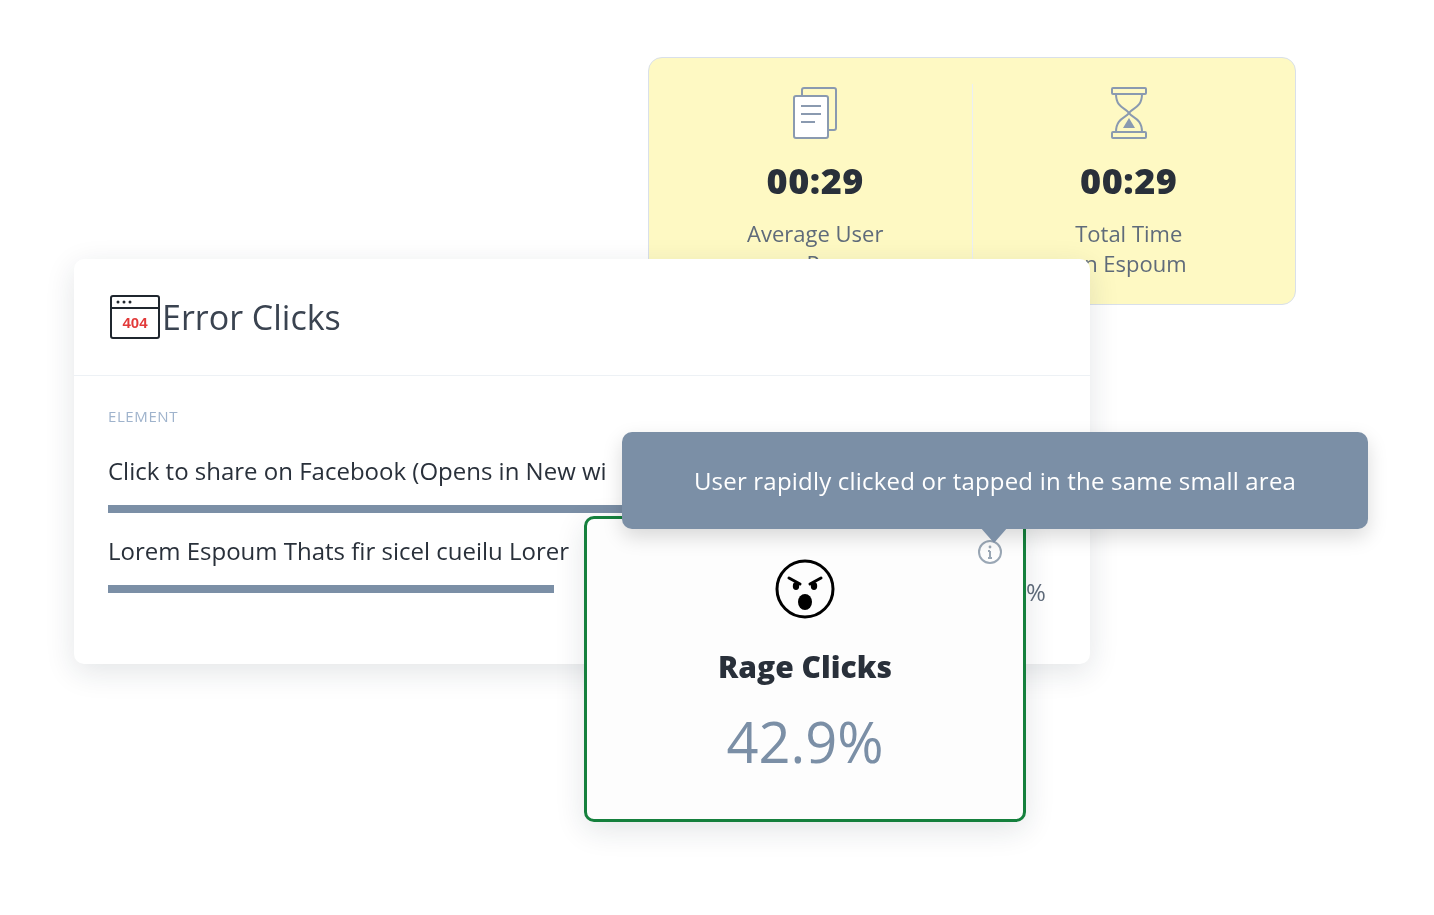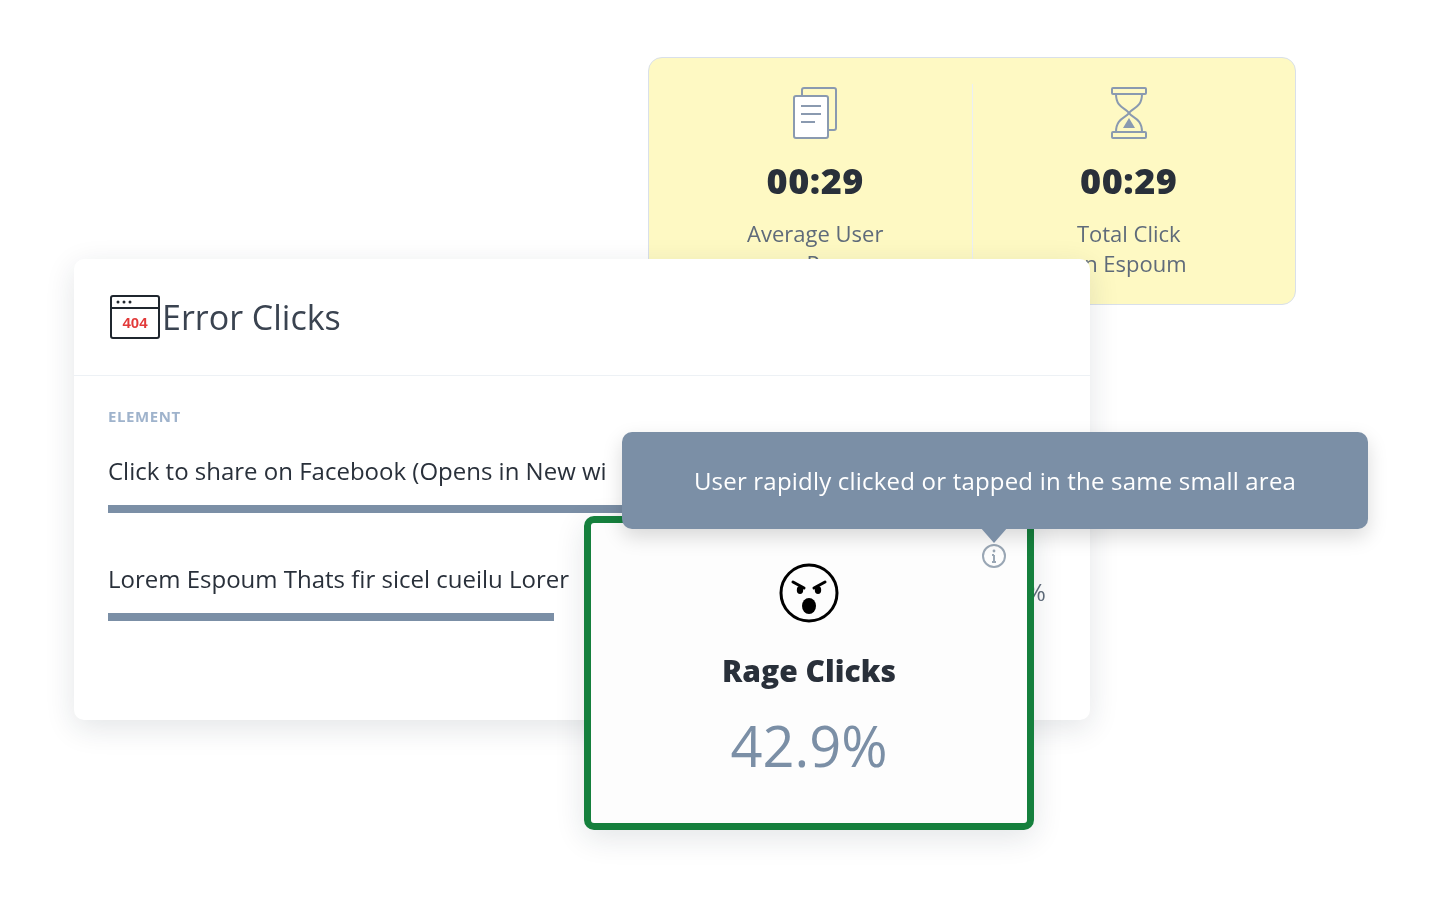--- a/index.html
+++ b/index.html
@@ -30,31 +30,31 @@
   
   .error-panel{
     position:absolute;left:74px;top:259px;width:1016px;border-radius:10px;
     box-shadow:var(--shadow);background:#fff;overflow:hidden;
   }
   .panel-header{display:flex;align-items:center;padding:32px 34px;}
   .panel-title{font-size:34px;font-weight:400;color:#3a4350;}
   .err404-icon svg{display:block;}
   .panel-divider{height:1px;background:#edf1f5;}
   .panel-body{padding:30px 34px 50px;}
-  .col-label{color:#9fb3cc;letter-spacing:.6px;font-size:15px;margin-bottom:28px;font-weight:bold;}
-  .row{display:flex;flex-direction:column;gap:18px;margin-bottom:49px;}
+  .col-label{color:#9fb3cc;letter-spacing:.6px;font-size:15px;margin-bottom:28px;}
+  .row{display:flex;flex-direction:column;gap:18px;margin-bottom:21px;}
   .row-top{display:flex;align-items:center;justify-content:space-between;gap:18px;font-size:24px;}
   .row-name{flex:1;white-space:nowrap;overflow:hidden;text-overflow:clip;}
   .bar-track{height:8px;background:transparent;position:relative;}
   .bar-fill{height:8px;background:var(--bar);width:0;}
 
   
   .rage-card{
     position:absolute;left:584px;top:516px;width:436px;background:#fdfdfd;border-radius:10px;
-    border:7px solid #15803d;box-shadow:var(--shadow);padding-top:20px;
+    border:3px solid #15803d;box-shadow:var(--shadow);padding-top:20px;
   }
   .rage-info-btn{position:absolute;right:20px;top:20px;cursor:default;}
   .rage-info-btn svg{display:block;}
   .rage-body{display:flex;flex-direction:column;align-items:center;padding:18px 24px 40px;}
   .rage-title{font-weight:800;font-size:30px;margin-top:20px;}
   .rage-value{font-size:56px;color:var(--blue-gray);font-weight:500;margin-top:16px;}
 
   
   .tooltip{
     position:absolute;left:622px;top:432px;width:702px;background:var(--tooltip);
@@ -94,21 +94,21 @@
         <svg width="46" height="58" viewBox="0 0 46 58" fill="none" stroke="#8a9ab0" stroke-width="2">
           <rect x="6" y="4" width="34" height="6" rx="1"></rect>
           <rect x="6" y="48" width="34" height="6" rx="1"></rect>
           <path d="M10 10 C10 24 20 24 23 29 C26 24 36 24 36 10 Z"></path>
           <path d="M10 48 C10 34 20 34 23 29 C26 34 36 34 36 48 Z"></path>
           <path d="M17 44 L29 44 L23 34 Z" fill="#8a9ab0" stroke="none"></path>
         </svg>
       </span>
       <div class="stat-value">00:29</div>
       <div class="stat-label">
-        <span>Total Click</span><br><span>on Espoum</span>
+        <span>Total Time</span><br><span>on Espoum</span>
       </div>
     </div>
   </div>
 </div>
 
 <div class="error-panel">
   <div class="panel-header">
     <span class="err404-icon">
       <svg width="54" height="52" viewBox="0 0 54 52" stroke="#1f262e" stroke-width="2" fill="none">
         <rect x="3" y="5" width="48" height="42" rx="2"></rect>

